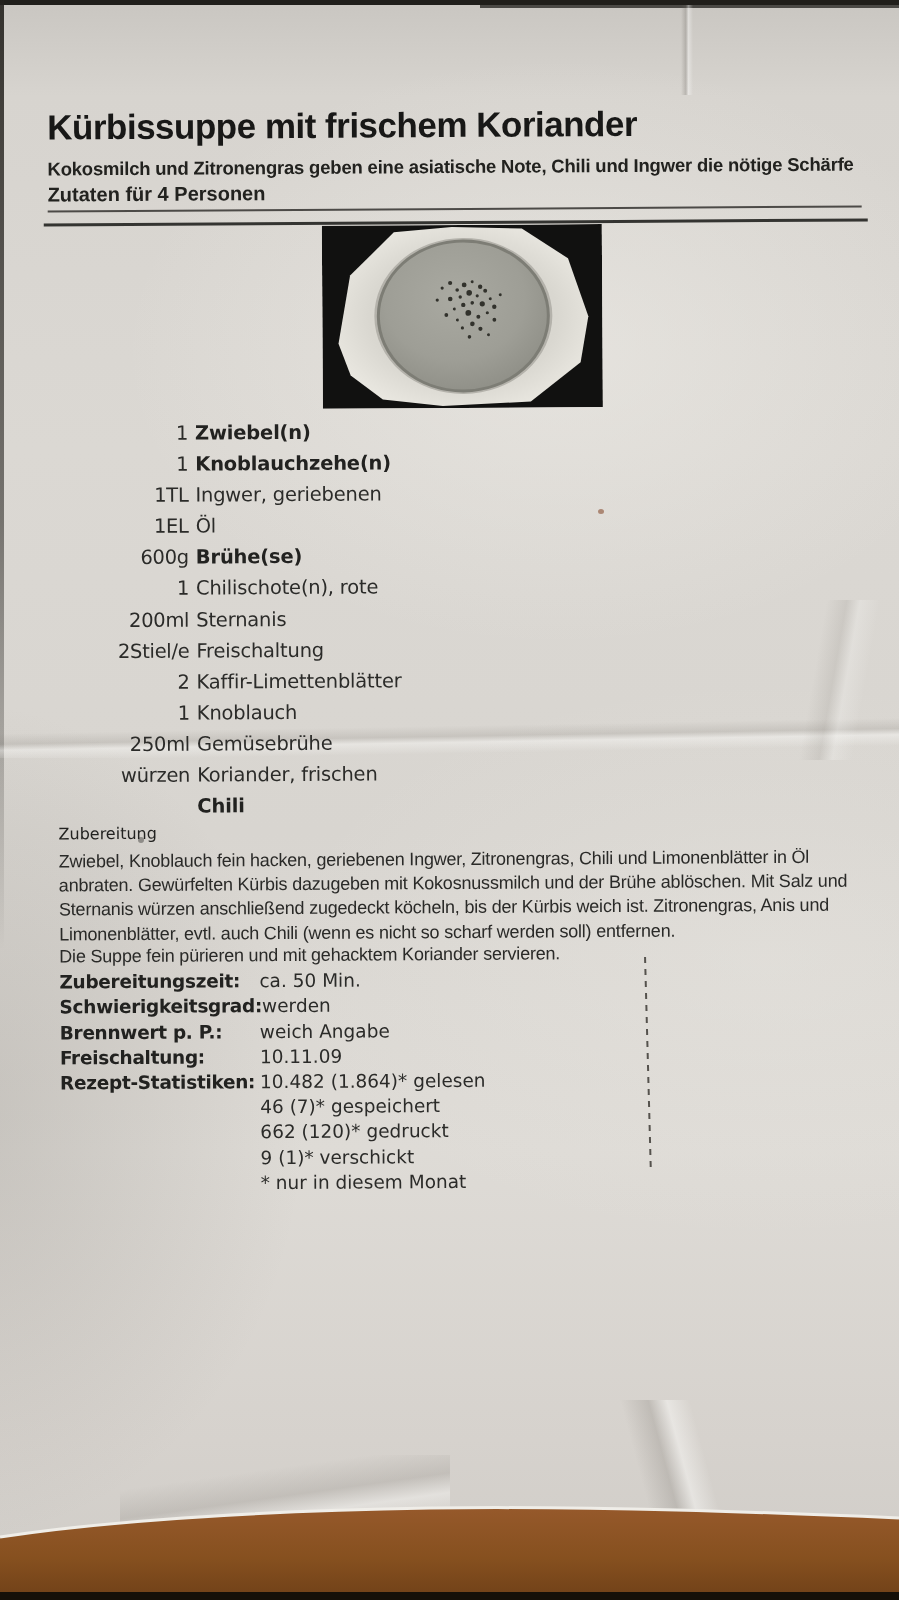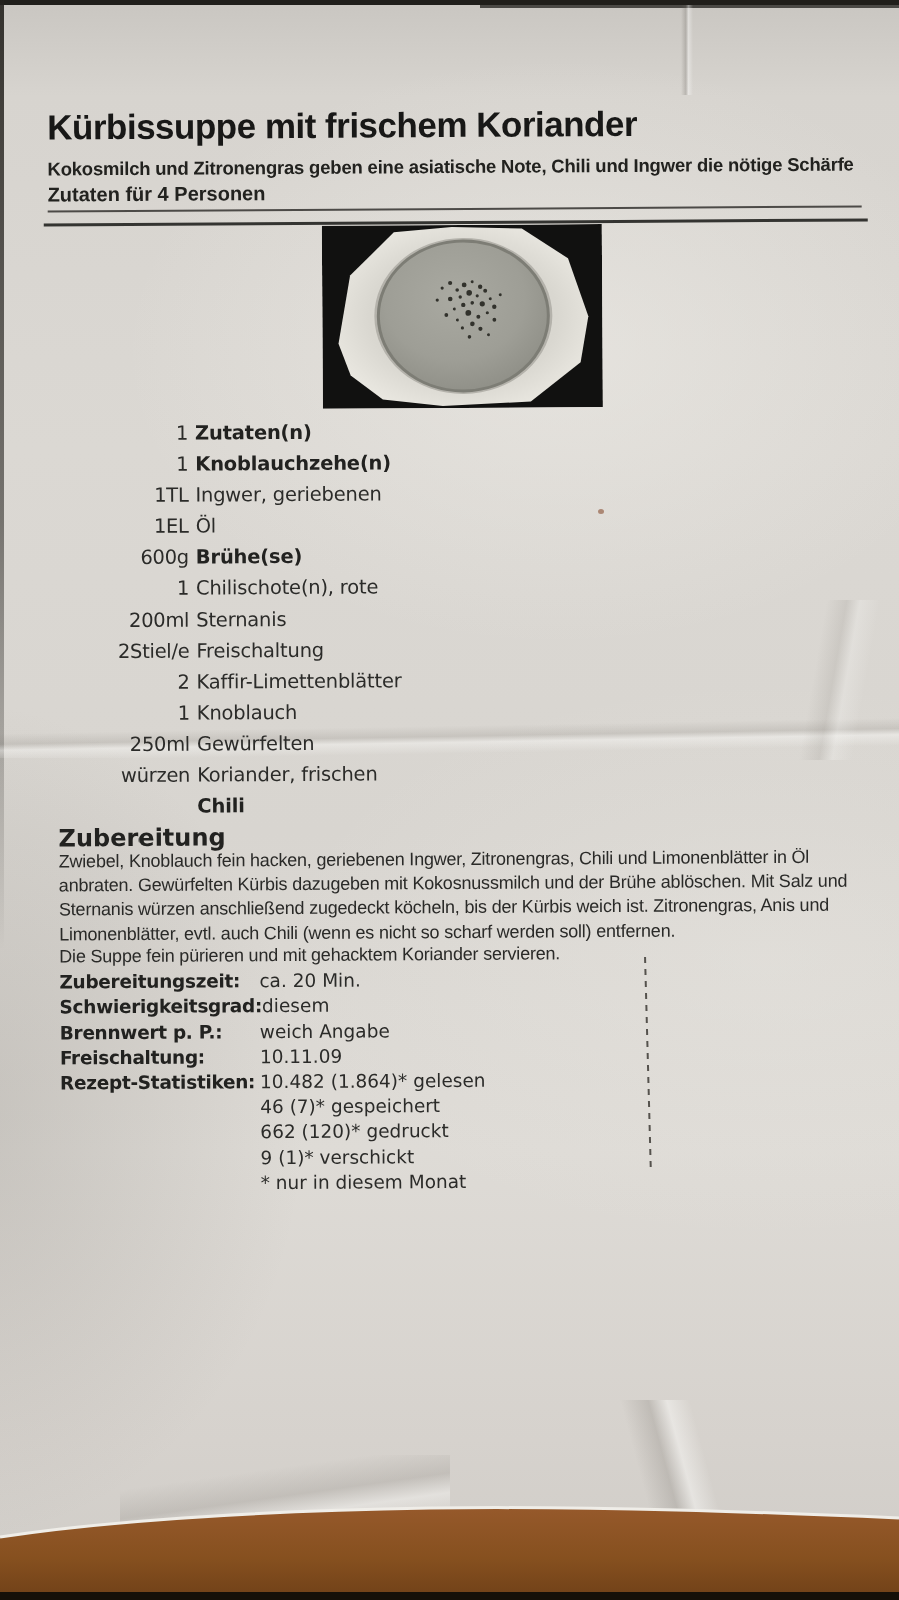--- a/index.html
+++ b/index.html
@@ -47,21 +47,21 @@
   .rule2{position:absolute;left:44px;top:221px;width:824px;height:3px;background:#343431;}
 
   .photo{position:absolute;left:322px;top:225px;width:280px;height:183px;}
 
   .ingredients{position:absolute;left:37px;top:420px;width:560px;}
   .ing-row{display:flex;align-items:baseline;height:31.1px;font-size:19.5px;color:#2b2b29;}
   .ing-amt{width:150px;text-align:right;flex:0 0 150px;letter-spacing:-0.3px;}
   .ing-name{margin-left:7px;letter-spacing:-0.2px;}
   .ing-row.b .ing-name{font-weight:bold;color:#222220;}
 
-  .prep-head{position:absolute;left:55px;top:822px;font-size:24px;font-weight:bold;color:#222220;}
+  .prep-head{position:absolute;left:55px;top:822px;font-size:16px;font-weight:normal;color:#222220;}
   .prep-para{position:absolute;left:55px;top:847px;width:816px;
     font-family:"Liberation Sans",sans-serif;font-size:18px;line-height:24.2px;
     letter-spacing:-0.2px;color:#2a2a28;}
   .prep-close{position:absolute;left:55px;top:944px;width:816px;
     font-family:"Liberation Sans",sans-serif;font-size:18px;color:#2a2a28;letter-spacing:-0.2px;}
 
   .meta{position:absolute;left:55px;top:969px;width:560px;}
   .meta-row{display:flex;align-items:baseline;height:25.3px;font-size:18.5px;}
   .meta-label{flex:0 0 200px;font-weight:bold;color:#222220;letter-spacing:-0.3px;}
   .meta-value{color:#2b2b29;}
@@ -147,21 +147,21 @@
         <circle cx="124" cy="90" r="1.9"></circle>
       <circle cx="172" cy="82" r="2.2"></circle>
         <circle cx="178" cy="70" r="1.5"></circle>
         <circle cx="115" cy="75" r="1.6"></circle>
     </g>
   </svg>
 
   <div class="ingredients">
     <div class="ing-row b">
         <span class="ing-amt">1</span>
-        <span class="ing-name">Zutaten(n)</span>
+        <span class="ing-name">Zwiebel(n)</span>
       </div>
     <div class="ing-row b">
         <span class="ing-amt">1</span>
         <span class="ing-name">Knoblauchzehe(n)</span>
       </div>
     <div class="ing-row">
         <span class="ing-amt">1TL</span>
         <span class="ing-name">Ingwer, geriebenen</span>
       </div>
     <div class="ing-row">
@@ -187,44 +187,44 @@
     <div class="ing-row">
         <span class="ing-amt">2</span>
         <span class="ing-name">Kaffir-Limettenblätter</span>
       </div>
     <div class="ing-row">
         <span class="ing-amt">1</span>
         <span class="ing-name">Knoblauch</span>
       </div>
     <div class="ing-row">
         <span class="ing-amt">250ml</span>
-        <span class="ing-name">Gewürfelten</span>
+        <span class="ing-name">Gemüsebrühe</span>
       </div>
     <div class="ing-row">
         <span class="ing-amt">würzen</span>
         <span class="ing-name">Koriander, frischen</span>
       </div>
     <div class="ing-row b">
         <span class="ing-amt"></span>
         <span class="ing-name">Chili</span>
       </div>
   </div>
 
   <div class="prep-head">Zubereitung</div>
   <div class="prep-para">Zwiebel, Knoblauch fein hacken, geriebenen Ingwer, Zitronengras, Chili und Limonenblätter in Öl anbraten. Gewürfelten Kürbis dazugeben mit Kokosnussmilch und der Brühe ablöschen. Mit Salz und Sternanis würzen anschließend zugedeckt köcheln, bis der Kürbis weich ist. Zitronengras, Anis und Limonenblätter, evtl. auch Chili (wenn es nicht so scharf werden soll) entfernen.</div>
   <div class="prep-close">Die Suppe fein pürieren und mit gehacktem Koriander servieren.</div>
 
   <div class="meta">
     <div class="meta-row">
         <span class="meta-label">Zubereitungszeit:</span>
-        <span class="meta-value">ca. 20 Min.</span>
+        <span class="meta-value">ca. 50 Min.</span>
       </div>
     <div class="meta-row">
         <span class="meta-label">Schwierigkeitsgrad:</span>
-        <span class="meta-value">diesem</span>
+        <span class="meta-value">werden</span>
       </div>
     <div class="meta-row">
         <span class="meta-label">Brennwert p. P.:</span>
         <span class="meta-value">weich Angabe</span>
       </div>
     <div class="meta-row">
         <span class="meta-label">Freischaltung:</span>
         <span class="meta-value">10.11.09</span>
       </div>
     <div class="meta-row">

